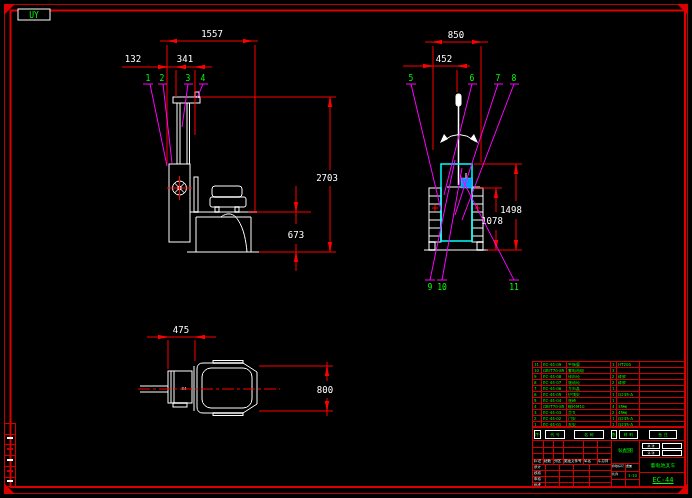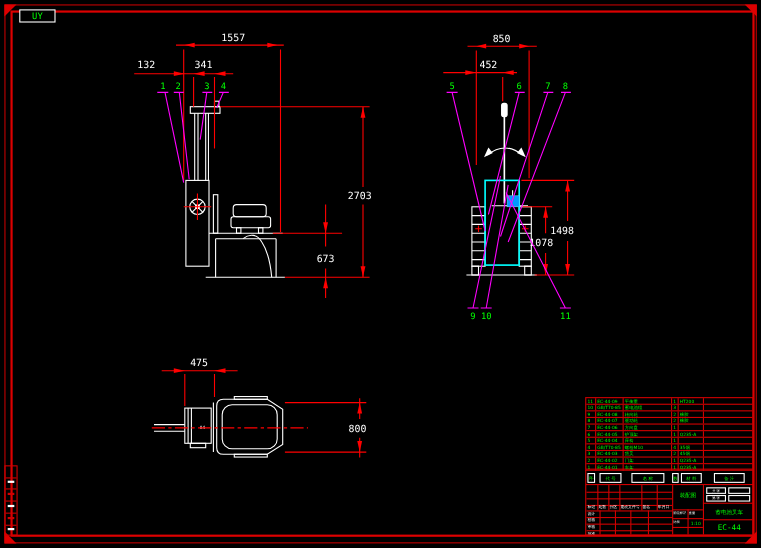--- a/index.html
+++ b/index.html
@@ -21,21 +21,21 @@
   
   #bom-header{position:absolute;left:532px;top:427px;width:153px;height:13px;
     border:1px solid #d00000;border-bottom:none;box-sizing:border-box;}
   .hdr-box{position:absolute;border:1px solid #ffffff;color:#00ff00;font-size:4px;
     line-height:7px;text-align:center;overflow:hidden;white-space:nowrap;box-sizing:border-box;}
   
   #title-block{position:absolute;left:532px;top:440px;width:153px;height:47px;
     border:1px solid #d00000;box-sizing:border-box;overflow:hidden;}
   .tb-line{position:absolute;background:#d00000;}
   .tb-txt{position:absolute;color:#ffffff;font-size:3.5px;line-height:4px;white-space:nowrap;overflow:hidden;}
-  .tb-green{position:absolute;color:#00ff00;white-space:nowrap;overflow:hidden;text-align:center;}
+  .tb-green{position:absolute;color:#00ff00;white-space:nowrap;overflow:hidden;text-align:center;text-decoration:underline;}
   .tb-box{position:absolute;border:1px solid #ffffff;color:#ffffff;font-size:3px;
     line-height:5px;text-align:center;overflow:hidden;box-sizing:border-box;}
   
   #left-strip{position:absolute;left:4px;top:423px;width:12px;height:64px;
     border:1px solid #d00000;box-sizing:border-box;}
   .strip-line{position:absolute;left:0;width:100%;height:1px;background:#d00000;}
   .strip-mark{position:absolute;height:2px;}
 </style>
 </head>
 <body>

